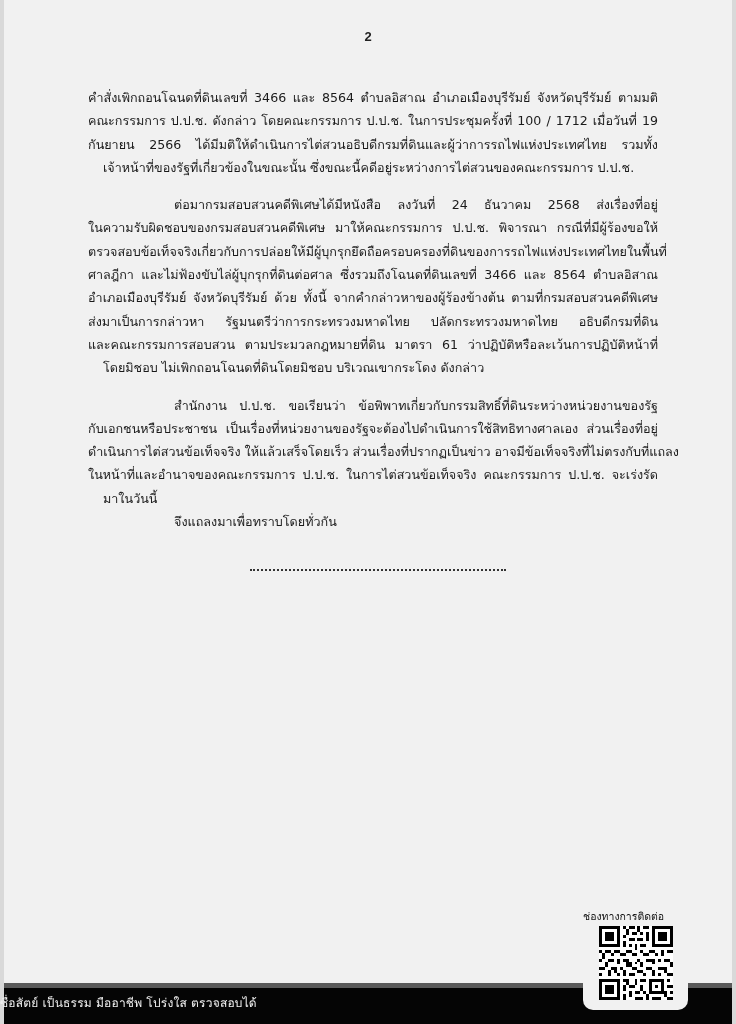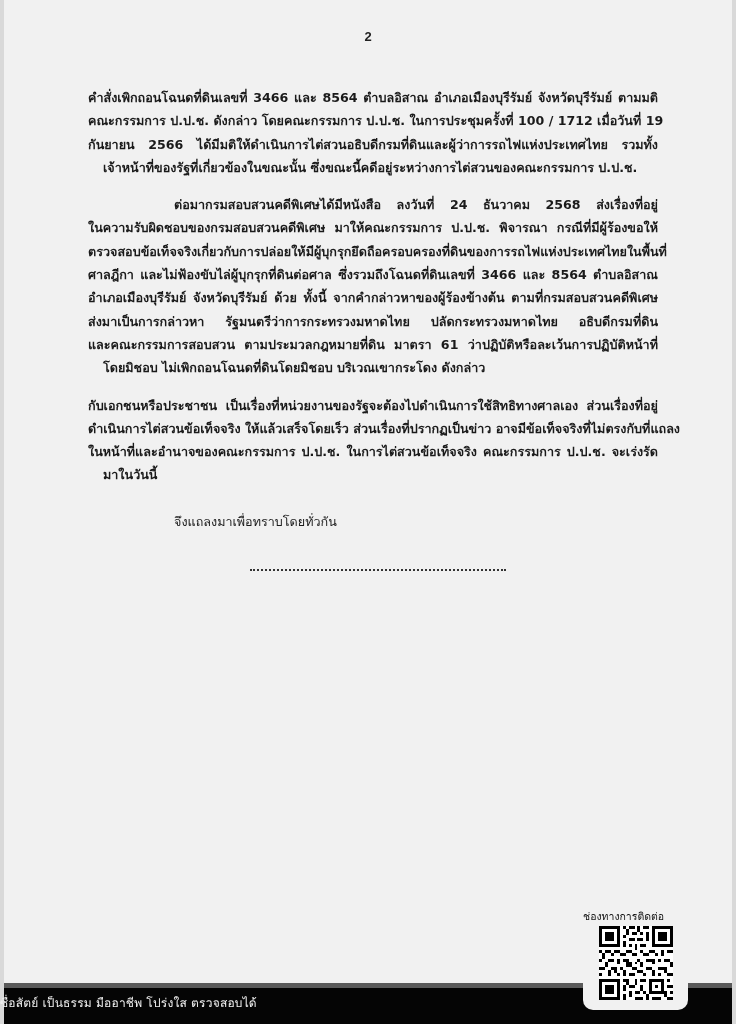--- a/index.html
+++ b/index.html
@@ -34,21 +34,20 @@
       color: #222;
     }
     .body-text {
       position: absolute;
       left: 88px;
       top: 86px;
       width: 570px;
       color: #1a1a1a;
       font-size: 12.6px;
       line-height: 23.3px;
-      font-weight: bold;
     }
     .para {
       margin: 0 0 14px 0;
     }
     .line {
       display: block;
       white-space: nowrap;
       text-align: justify;
       text-align-last: justify;
     }
@@ -146,20 +145,21 @@
     <span class="line">ในความรับผิดชอบของกรมสอบสวนคดีพิเศษ มาให้คณะกรรมการ ป.ป.ช. พิจารณา กรณีที่มีผู้ร้องขอให้</span>
     <span class="line">ตรวจสอบข้อเท็จจริงเกี่ยวกับการปล่อยให้มีผู้บุกรุกยึดถือครอบครองที่ดินของการรถไฟแห่งประเทศไทยในพื้นที่</span>
     <span class="line">ศาลฎีกา และไม่ฟ้องขับไล่ผู้บุกรุกที่ดินต่อศาล  ซึ่งรวมถึงโฉนดที่ดินเลขที่ 3466 และ 8564 ตำบลอิสาณ</span>
     <span class="line">อำเภอเมืองบุรีรัมย์ จังหวัดบุรีรัมย์ ด้วย ทั้งนี้ จากคำกล่าวหาของผู้ร้องข้างต้น ตามที่กรมสอบสวนคดีพิเศษ</span>
     <span class="line">ส่งมาเป็นการกล่าวหา รัฐมนตรีว่าการกระทรวงมหาดไทย ปลัดกระทรวงมหาดไทย อธิบดีกรมที่ดิน</span>
     <span class="line">และคณะกรรมการสอบสวน ตามประมวลกฎหมายที่ดิน มาตรา 61 ว่าปฏิบัติหรือละเว้นการปฏิบัติหน้าที่</span>
     <span class="line last">โดยมิชอบ ไม่เพิกถอนโฉนดที่ดินโดยมิชอบ บริเวณเขากระโดง ดังกล่าว</span>
   </div>
 
   <div class="para">
+    <span class="line indent">สำนักงาน ป.ป.ช. ขอเรียนว่า ข้อพิพาทเกี่ยวกับกรรมสิทธิ์ที่ดินระหว่างหน่วยงานของรัฐ</span>
     <span class="line">กับเอกชนหรือประชาชน เป็นเรื่องที่หน่วยงานของรัฐจะต้องไปดำเนินการใช้สิทธิทางศาลเอง ส่วนเรื่องที่อยู่</span>
     <span class="line">ดำเนินการไต่สวนข้อเท็จจริง ให้แล้วเสร็จโดยเร็ว ส่วนเรื่องที่ปรากฏเป็นข่าว อาจมีข้อเท็จจริงที่ไม่ตรงกับที่แถลง</span>
     <span class="line">ในหน้าที่และอำนาจของคณะกรรมการ ป.ป.ช. ในการไต่สวนข้อเท็จจริง คณะกรรมการ ป.ป.ช. จะเร่งรัด</span>
     <span class="line last">มาในวันนี้</span>
   </div>
 </div>
 
 <div class="closing">จึงแถลงมาเพื่อทราบโดยทั่วกัน</div>
 
 <div class="signature-line"></div>

